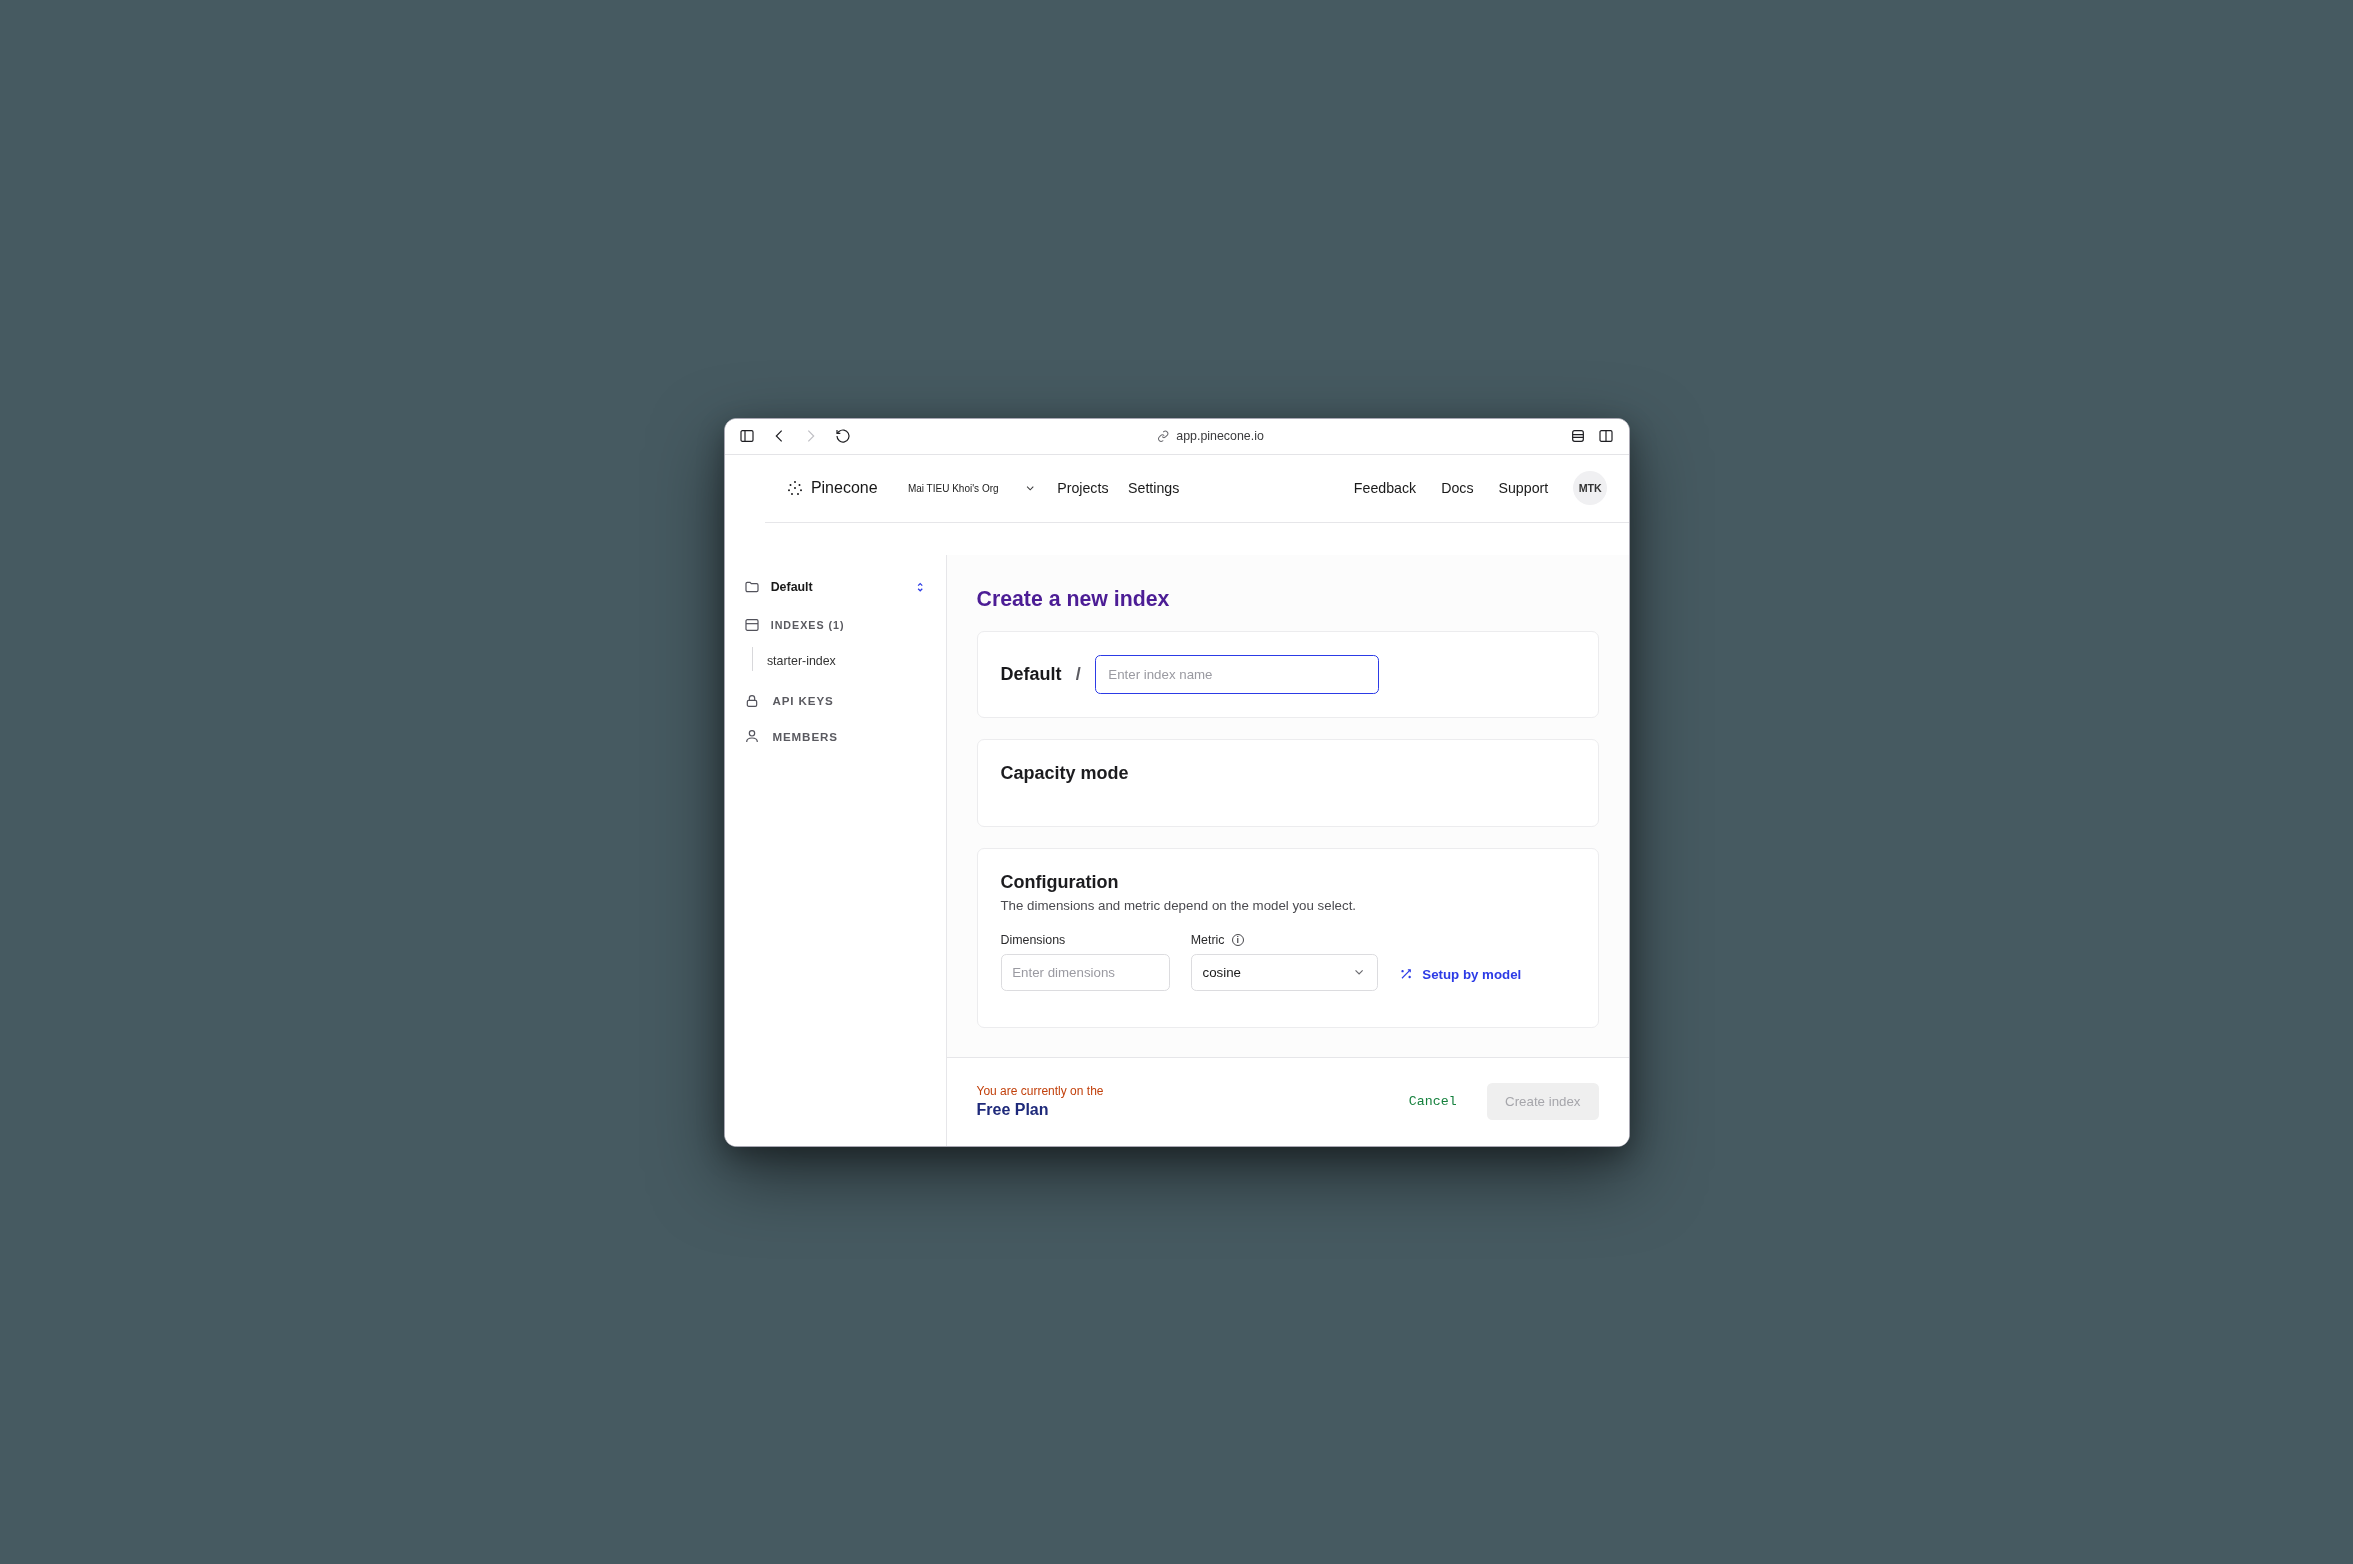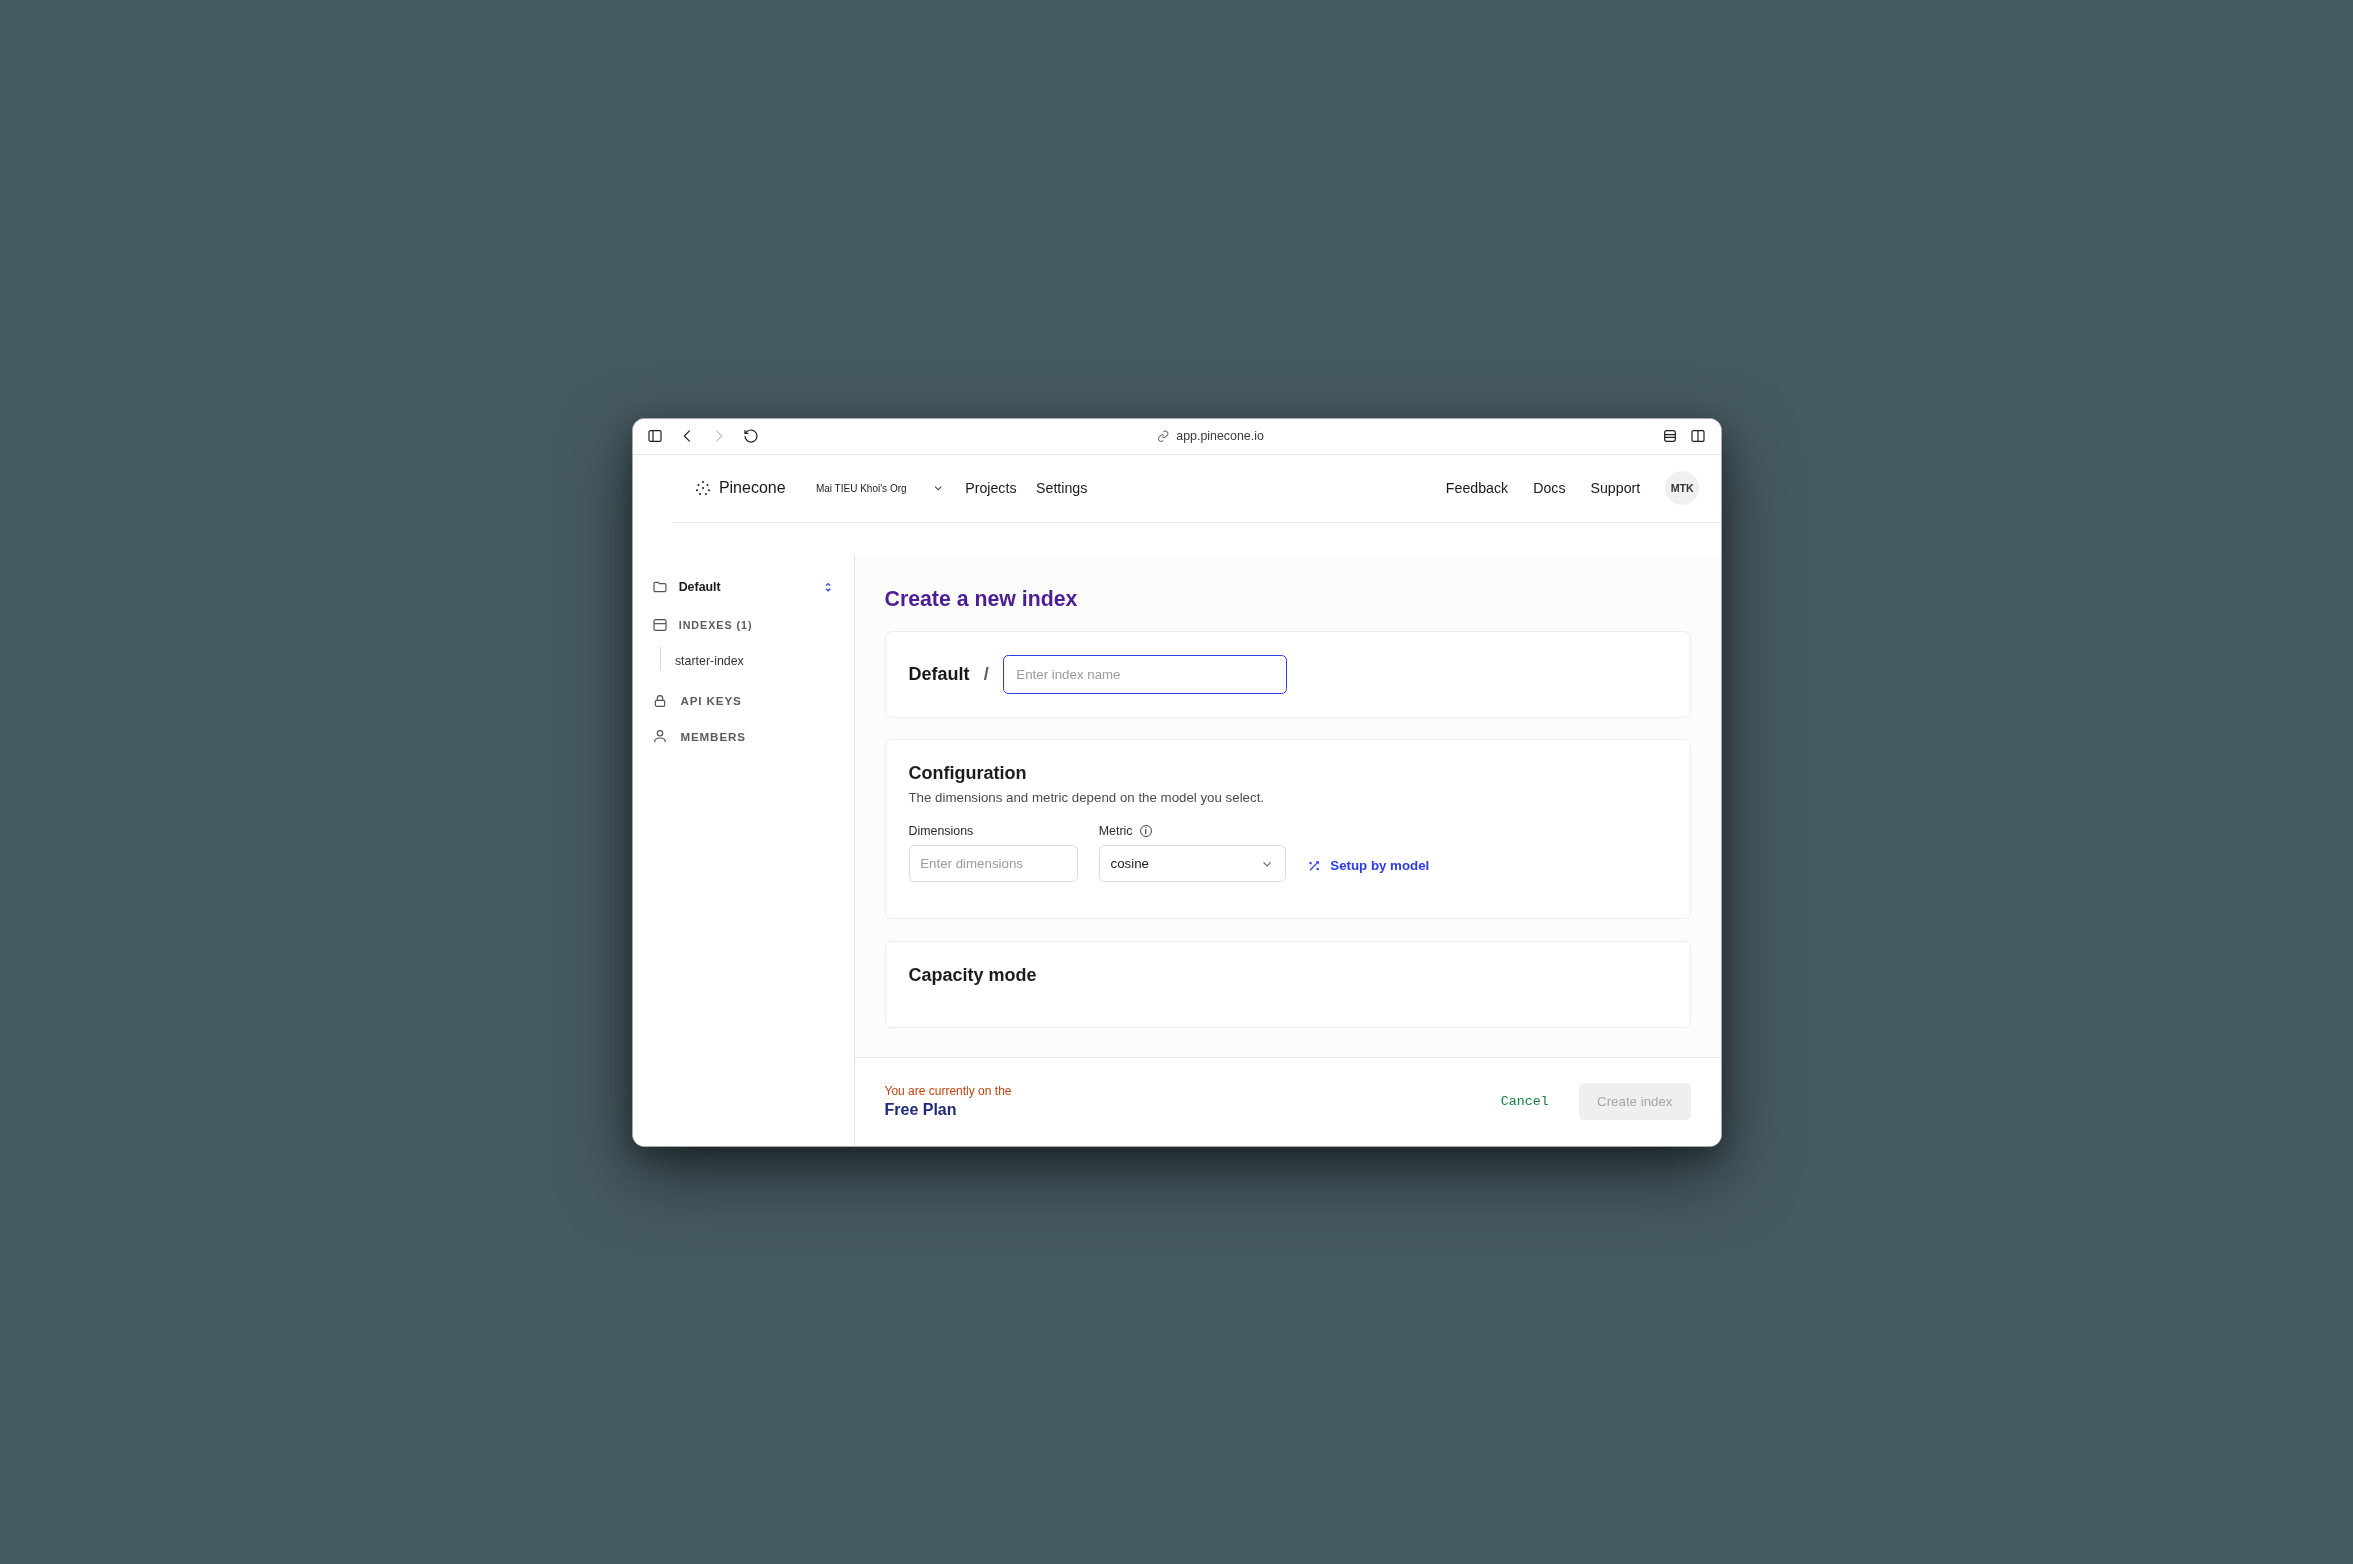--- a/index.html
+++ b/index.html
@@ -6,21 +6,21 @@
     body {
       font-family: -apple-system, BlinkMacSystemFont, "Segoe UI", Helvetica, Arial, sans-serif;
       background: #465a61;
       display: flex;
       align-items: center;
       justify-content: center;
       min-height: 100vh;
       padding: 36px;
     }
     .window {
-      width: 1090px;
+      width: 906px;
       height: 729px;
       background: #fff;
       border-radius: 12.4px;
       overflow: hidden;
       box-shadow: 0 27px 71px rgba(0,0,0,0.5), 0 9px 27px rgba(0,0,0,0.3);
       border: 0.9px solid #a9a8b3;
       display: flex;
       flex-direction: column;
     }
     
@@ -253,20 +253,24 @@
     </div>
 
     <div class="main">
       <div class="content">
         <h1 class="page-title">Create a new index</h1>
 
         <div class="card name-card">
           <span class="name-prefix">Default</span>
           <span class="slash">/</span>
           <input class="index-input" placeholder="Enter index name" style="">
+        </div>
+
+        <div class="card capacity-card">
+          <div class="card-title">Capacity mode</div>
         </div>
 
         <div class="card config-card">
           <div class="card-title">Configuration</div>
           <div class="card-sub">The dimensions and metric depend on the model you select.</div>
           <div class="config-row">
             <div class="field">
               <span class="field-label">Dimensions</span>
               <input class="text-input" placeholder="Enter dimensions" style="">
             </div>
@@ -290,24 +294,20 @@
                     <path d="M5 19L19 5"></path>
                     <path d="M15 5h4v4"></path>
                     <circle cx="6" cy="7" r="1" fill="#2c3be6"></circle>
                     <circle cx="18" cy="17" r="1" fill="#2c3be6"></circle>
                   </svg>
               </span>
               <span>Setup by model</span>
             </div>
           </div>
         </div>
-
-        <div class="card capacity-card">
-          <div class="card-title">Capacity mode</div>
-        </div>
       </div>
 
       <div class="footer">
         <div>
           <div class="plan-note">You are currently on the</div>
           <div class="plan-name">Free Plan</div>
         </div>
         <div class="spacer"></div>
         <div class="btn btn-cancel">Cancel</div>
         <div class="btn btn-create">Create index</div>

